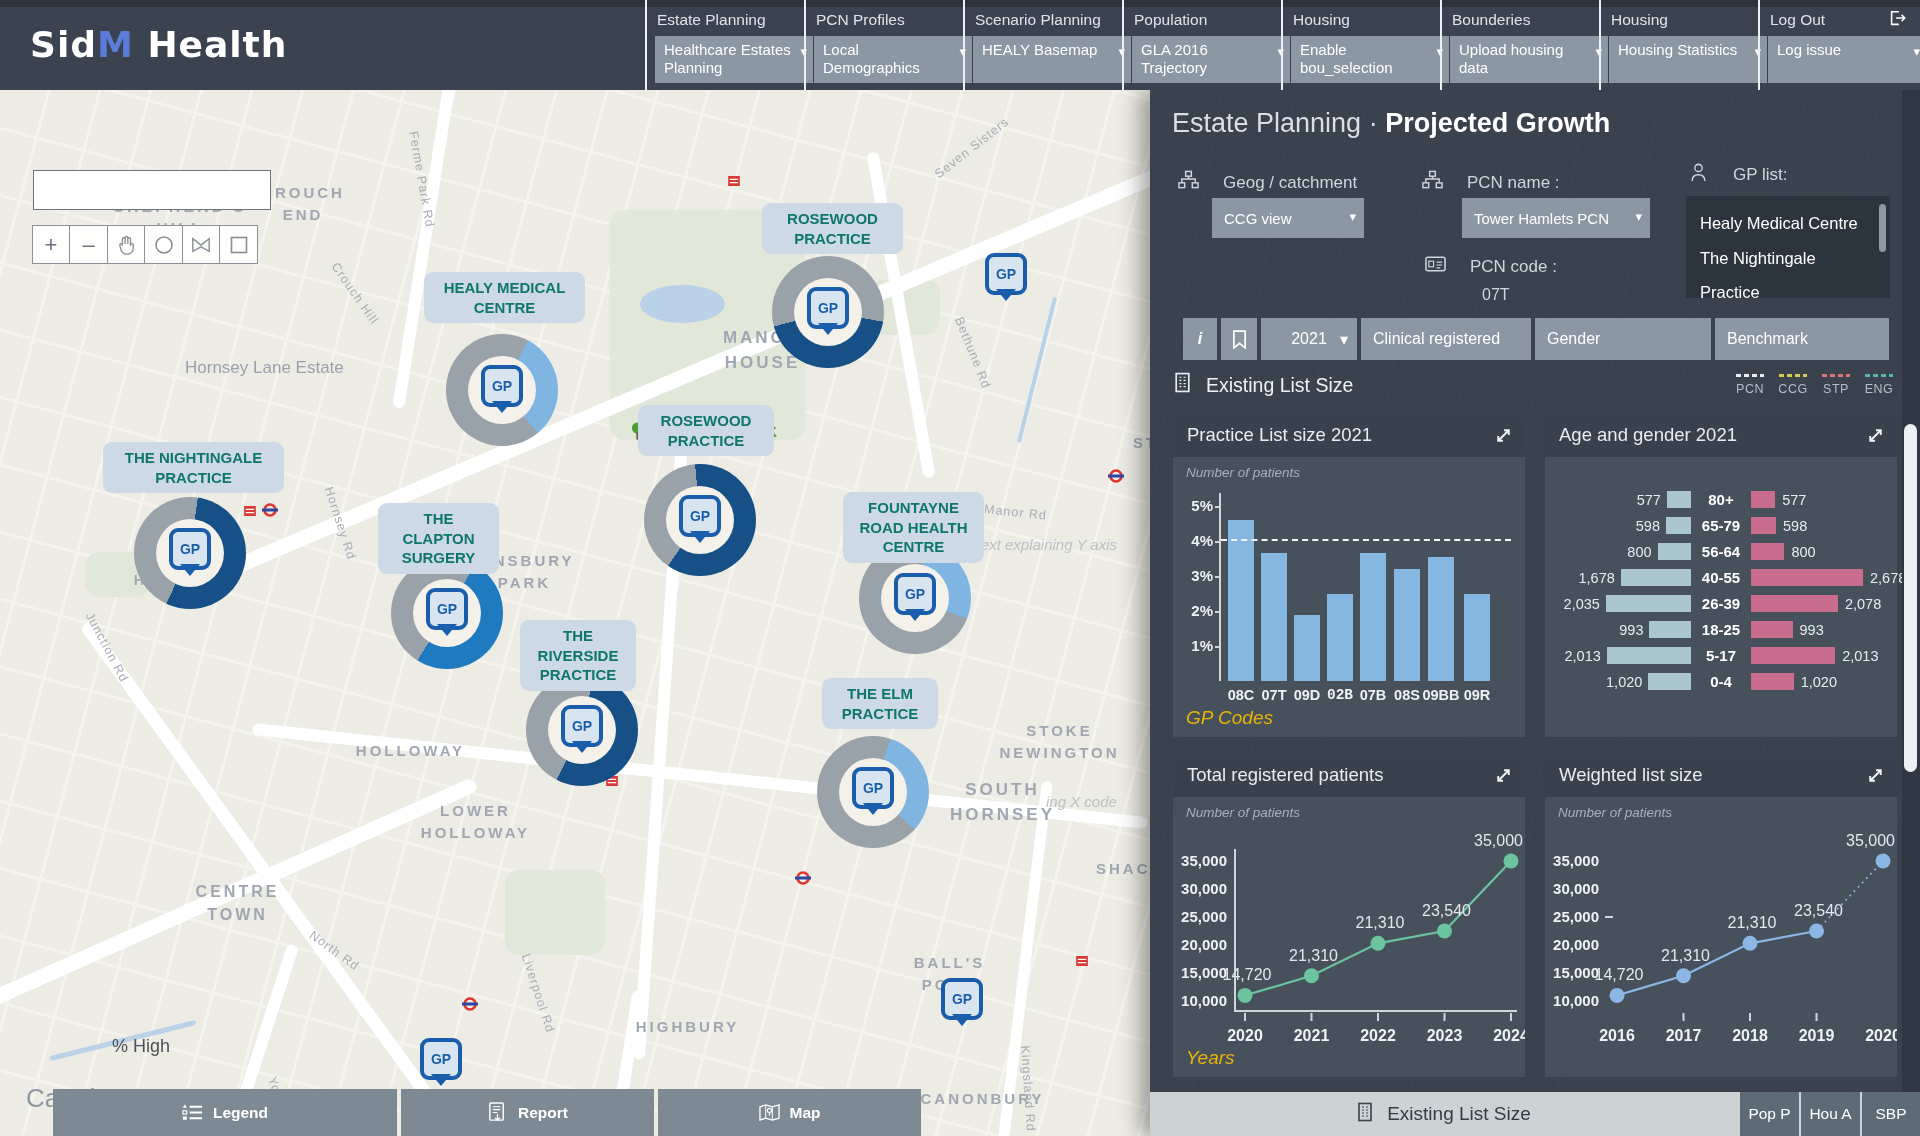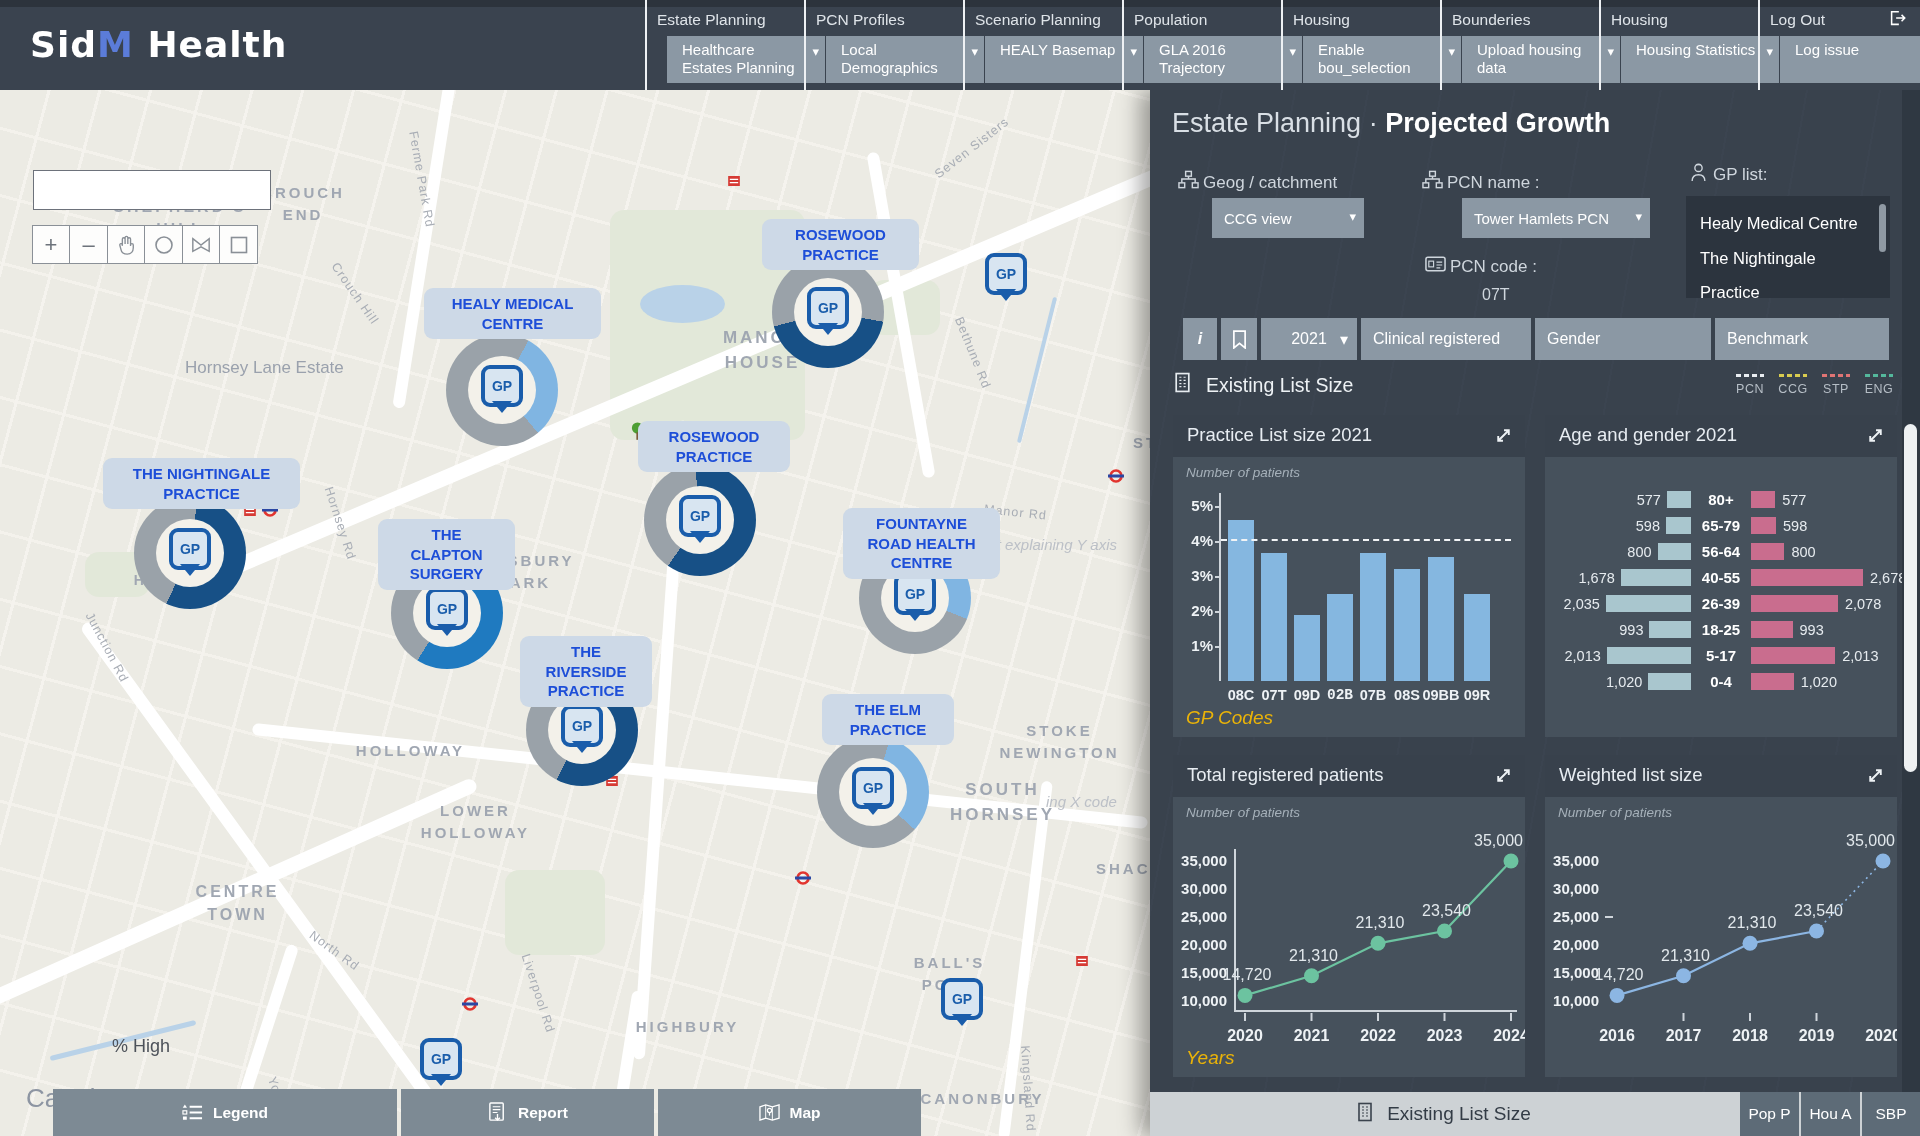--- a/index.html
+++ b/index.html
@@ -6,22 +6,22 @@
   #root{position:relative;width:1920px;height:1136px;overflow:hidden;
         font-family:"Liberation Sans",sans-serif;background:#39424d;}
   
   .topnav{position:absolute;left:0;top:0;width:1920px;height:90px;background:#3a434f;z-index:40;}
   .topnav::before{content:"";position:absolute;left:0;top:0;width:100%;height:7px;background:#2c333c;}
   .logo{position:absolute;left:30px;top:24px;font-size:36px;font-weight:bold;color:#fff;
         font-family:"DejaVu Sans",sans-serif;letter-spacing:1px;}
   .logo .m{color:#5b7cd9;}
   .navgroup{position:absolute;top:0;height:90px;border-left:2px solid #eef1f4;padding:0;box-sizing:border-box;}
   .navgroup .nlabel{position:absolute;left:10px;top:11px;font-size:15.5px;color:#dfe4e9;white-space:nowrap;}
-  .navdd{position:absolute;left:20px;top:36px;width:158px;height:47px;background:#8b98a4;color:#fff;
-         font-size:15px;line-height:1.18;padding:5px 22px 4px 15px;box-sizing:border-box;cursor:pointer;}
+  .navdd{position:absolute;left:8px;top:36px;width:158px;height:47px;background:#8b98a4;color:#fff;
+         font-size:15px;line-height:1.18;padding:5px 22px 4px 9px;box-sizing:border-box;cursor:pointer;}
   .navdd .chev{position:absolute;right:6px;top:8px;font-size:13px;color:#fff;}
   .exit-ic{position:absolute;right:10px;top:9px;width:19px;height:19px;}
   
   .map{position:absolute;left:0;top:90px;width:1150px;height:1046px;overflow:hidden;
        background:
         repeating-linear-gradient(105deg,transparent 0 46px,#f5f3ee 46px 49px),
         repeating-linear-gradient(15deg,transparent 0 62px,#f4f2ec 62px 65px),
         #ecebe4;}
   .park{position:absolute;background:#e2e8d9;border-radius:14px;}
   .water{position:absolute;background:#b9d2e8;border-radius:6px;}
@@ -36,34 +36,34 @@
   .mtoolbar{position:absolute;left:33px;top:135px;display:flex;}
   .mtool{width:39px;height:39px;background:#fdfdfc;border:1.5px solid #8a9097;margin-left:-1.5px;
          display:flex;align-items:center;justify-content:center;color:#6d737b;font-size:20px;cursor:pointer;box-sizing:border-box;}
   .mtool svg{width:20px;height:20px;}
   .donut{position:absolute;width:112px;height:112px;border-radius:50%;}
   .donut::before{content:"";position:absolute;left:22px;top:22px;width:68px;height:68px;border-radius:50%;background:#f3f1ea;}
   .gp-pin{position:absolute;width:34px;height:34px;background:#d8e5f1;border:4px solid #1a5dab;border-radius:9px;
           color:#1a5dab;font-weight:bold;font-size:14px;display:flex;align-items:center;justify-content:center;z-index:6;}
   .gp-pin::after{content:"";position:absolute;left:50%;top:100%;transform:translate(-50%,-2px);
                  border:10px solid transparent;border-top:12px solid #1a5dab;border-bottom:0;}
-  .plabel{position:absolute;background:#cdd9e7;border-radius:9px;color:#1d4ed8;font-weight:bold;font-size:15px;
-          text-align:center;padding:6px 16px;line-height:1.3;z-index:7;margin-top:16px;}
+  .plabel{position:absolute;background:#cdd9e7;border-radius:9px;color:#0f766e;font-weight:bold;font-size:15px;
+          text-align:center;padding:6px 8px;line-height:1.3;z-index:7;}
   .micon{position:absolute;width:16px;height:16px;}
   .micon svg{width:100%;height:100%;}
   .mapbtn{position:absolute;top:999px;height:47px;background:#7d8a94;color:#fff;display:flex;gap:10px;
           align-items:center;justify-content:center;font-weight:bold;font-size:15.5px;cursor:pointer;z-index:9;}
   .mapbtn svg{width:21px;height:21px;}
   
   .panel{position:absolute;left:1150px;top:90px;width:770px;height:1046px;background:#39424d;
          box-shadow:-10px 0 20px rgba(0,0,0,.35);z-index:30;
          background-image:repeating-linear-gradient(100deg,transparent 0 70px,#3b4450 70px 72px);}
   .ptitle{position:absolute;left:22px;top:18px;font-size:27px;color:#d9dfe5;white-space:nowrap;}
   .ptitle b{color:#fff;}
-  .ctl-label{position:absolute;color:#cfd6dd;font-size:17px;display:flex;gap:4px;align-items:center;white-space:nowrap;}
+  .ctl-label{position:absolute;color:#cfd6dd;font-size:17px;display:flex;gap:24px;align-items:center;white-space:nowrap;}
   .ctl-label svg{width:21px;height:20px;color:#cfd6dd;}
   .dd{position:absolute;background:#8b98a4;color:#fff;font-size:15px;display:flex;align-items:center;
       padding:0 24px 0 12px;box-sizing:border-box;cursor:pointer;height:40px;}
   .dd .chev{position:absolute;right:8px;top:11px;font-size:13px;}
   .gp-listbox{position:absolute;left:536px;top:106px;width:204px;height:102px;background:#2c343e;color:#fff;
               padding:10px 14px;box-sizing:border-box;font-size:16.5px;line-height:2.1;overflow:hidden;}
   .gp-listbox .thumb{position:absolute;right:4px;top:8px;width:7px;height:48px;background:#8f99a3;border-radius:4px;}
   .code-val{position:absolute;color:#cfd6dd;font-size:16px;}
   .fbtn{position:absolute;top:228px;height:42px;background:#8b98a4;color:#fff;display:flex;align-items:center;
         justify-content:center;font-size:16px;cursor:pointer;}

